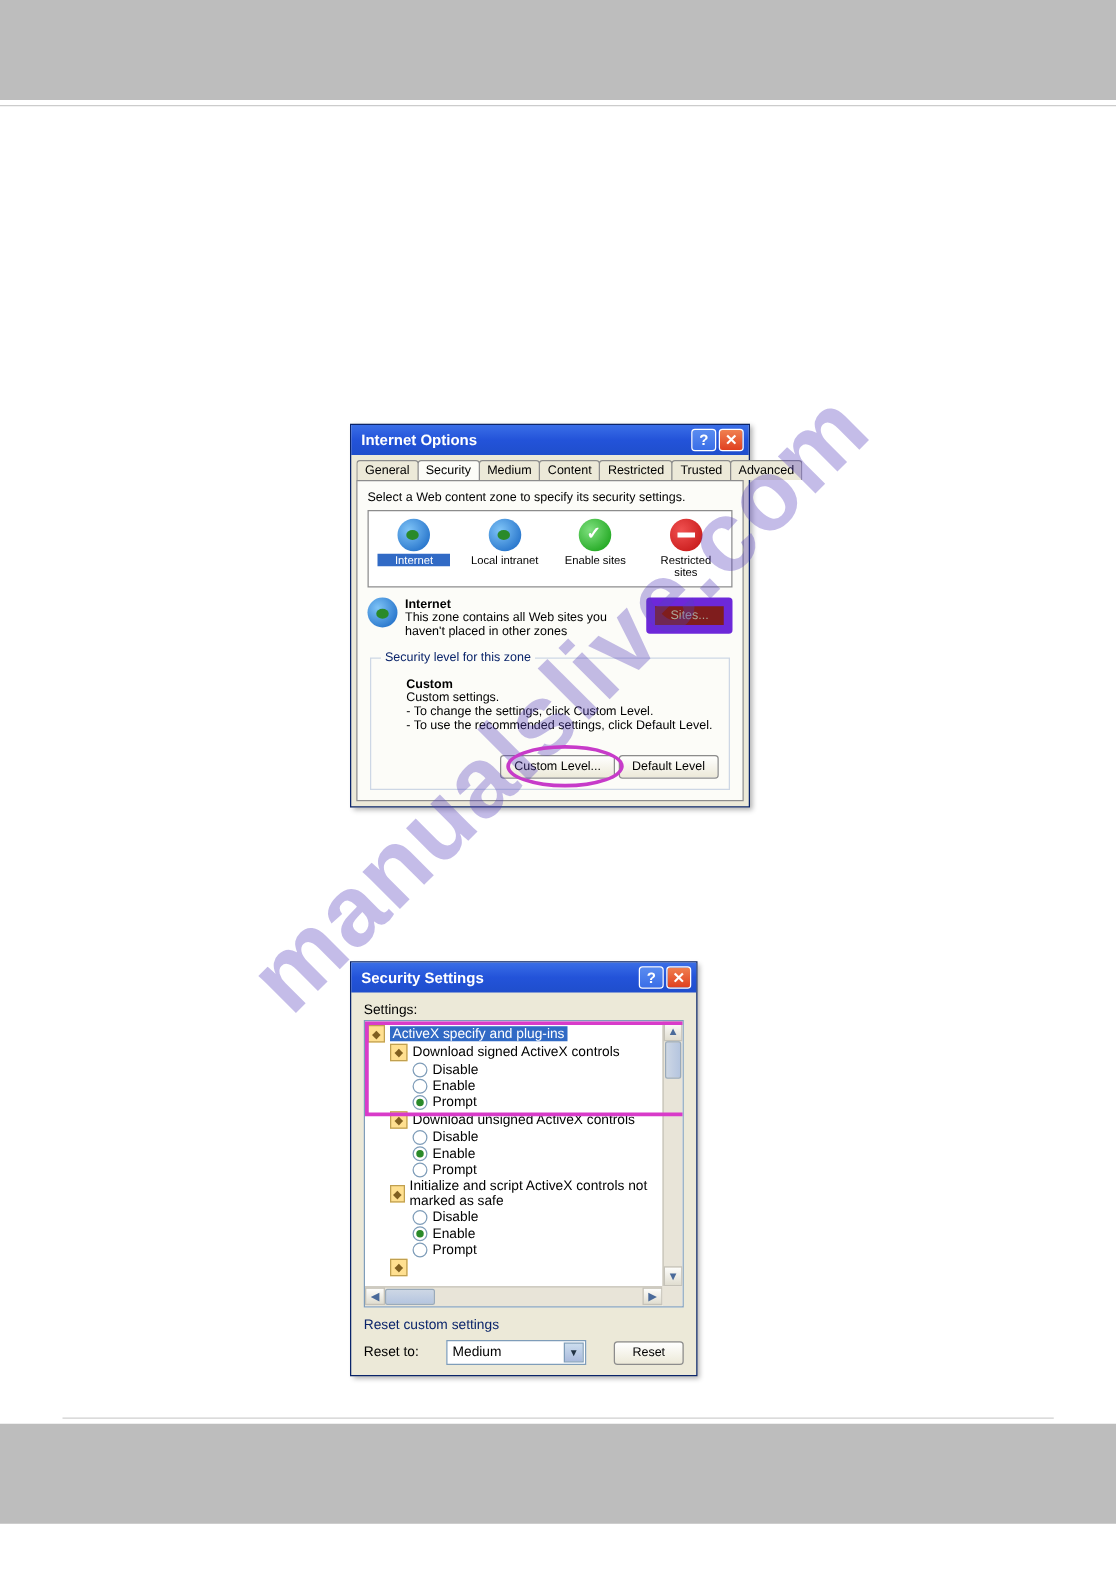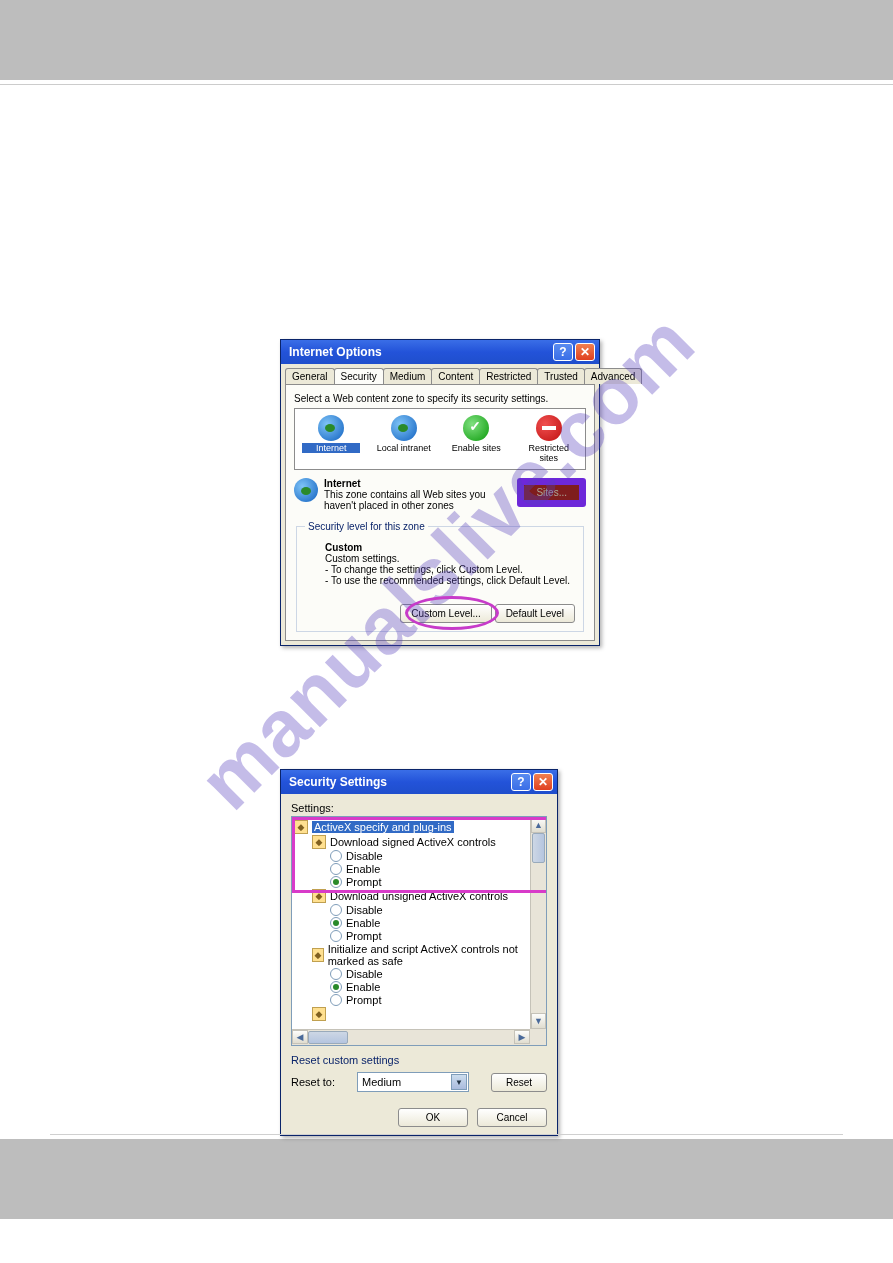--- a/index.html
+++ b/index.html
@@ -386,22 +386,18 @@
       <div class="reset-section-label">Reset custom settings</div>
       <div class="reset-row">
         <span>Reset to:</span>
         <div class="combo">
           <span>Medium</span>
           <span class="drop">▼</span>
         </div>
         <button class="btn" style="min-width:56px">Reset</button>
       </div>
     </div>
-    <div class="dlg2-buttons">
-      <button class="btn">OK</button>
-      <button class="btn">Cancel</button>
-    </div>
   </div>
 
   <div class="content-divider" style="position:absolute;bottom:4px;left:0;right:0"></div>
 </div>
 
 <div class="footer-band"></div>
 
 </body></html>

